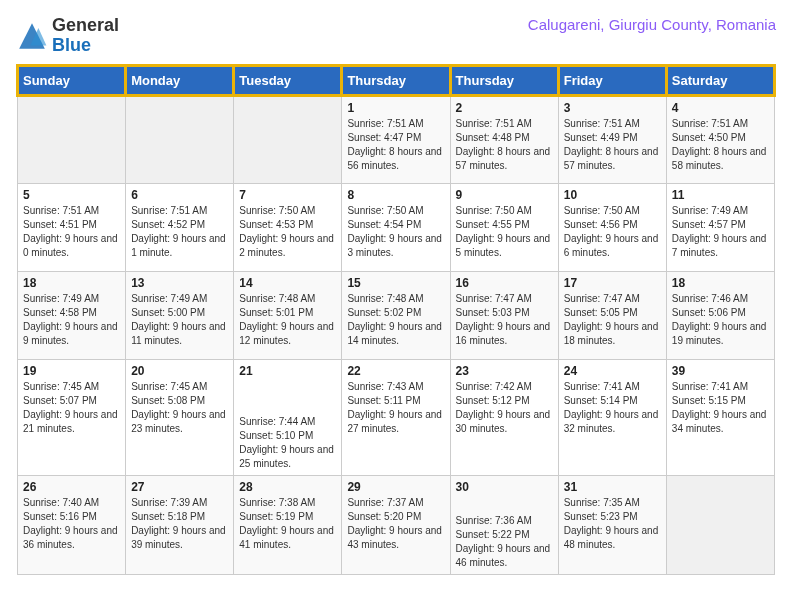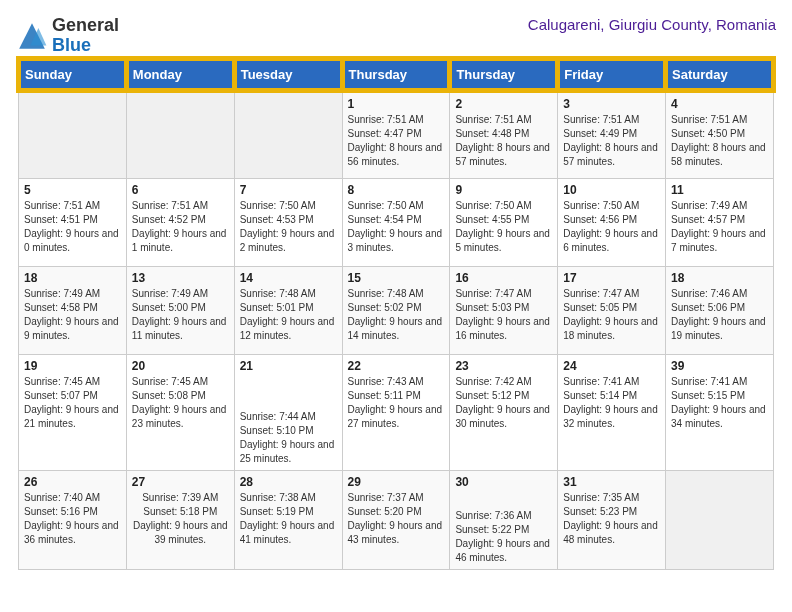--- a/index.html
+++ b/index.html
@@ -7,20 +7,21 @@
       font-family: Arial, sans-serif;
       background: #fff;
       width: 792px;
       min-height: 612px;
       padding: 16px;
     }
     .header-area {
       display: flex;
       align-items: flex-start;
       justify-content: space-between;
+      margin-bottom: 8px;
       gap: 28px;
     }
     .logo {
       display: flex;
       align-items: center;
       gap: 4px;
     }
     .logo-text {
       font-size: 18px;
       font-weight: bold;
@@ -36,35 +37,35 @@
       text-align: right;
     }
     .month-title {
       font-size: 36px;
       font-weight: bold;
       color: #222;
       line-height: 1.1;
     }
     .subtitle {
       font-size: 15px;
-      color: #4c1d95;
+      color: #8b5cf6;
     }
     table {
       width: 100%;
       border-collapse: collapse;
       font-size: 10.5px;
     }
     thead tr th {
       background-color: #2a6abf;
       color: #fff;
       padding: 6px 4px;
       text-align: left;
       font-size: 13px;
       font-weight: bold;
-      border: 5px solid #eab308;
+      border: 3px solid #eab308;
     }
     tbody tr td {
       border: 1px solid #ccc;
       vertical-align: top;
       padding: 4px 5px;
       width: calc(100% / 7);
       height: 88px;
       background: #fff;
     }
     tbody tr:nth-child(odd) td {
@@ -281,21 +282,21 @@
       </tr>
       <tr>
         <td>
           <span class="day-num">26</span>
           <div class="day-info" style="white-space: pre-line;">Sunrise: 7:40 AM
 Sunset: 5:16 PM
 Daylight: 9 hours and 36 minutes.</div>
         </td>
         <td>
           <span class="day-num">27</span>
-          <div class="day-info" style="white-space: pre-line; text-align: center;">Sunrise: 7:39 AM
+          <div class="day-info" style="white-space: pre-line;">Sunrise: 7:39 AM
 Sunset: 5:18 PM
 Daylight: 9 hours and 39 minutes.</div>
         </td>
         <td>
           <span class="day-num">28</span>
           <div class="day-info" style="white-space: pre-line;">Sunrise: 7:38 AM
 Sunset: 5:19 PM
 Daylight: 9 hours and 41 minutes.</div>
         </td>
         <td>

